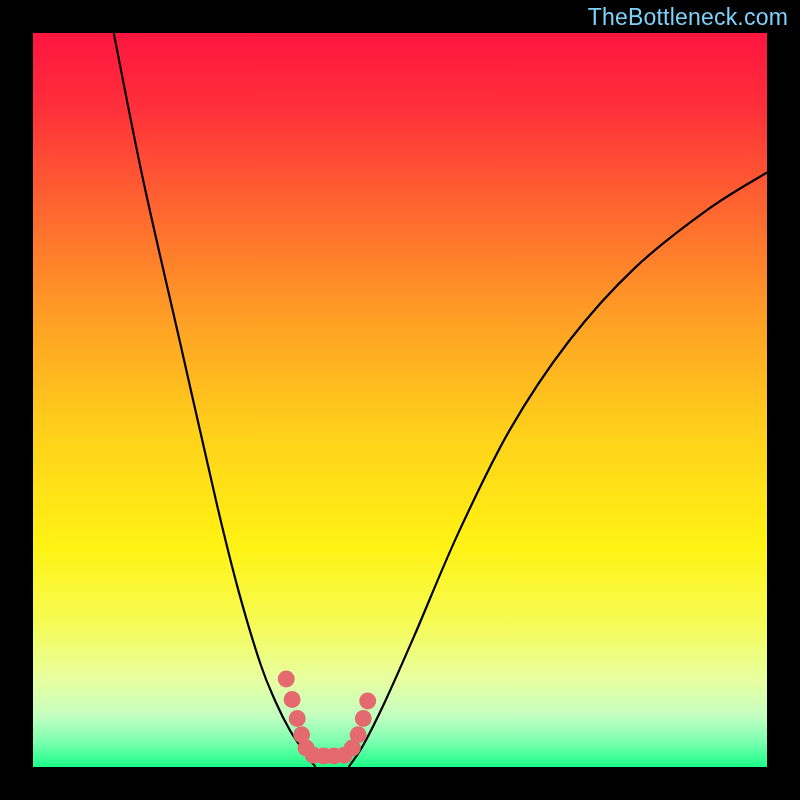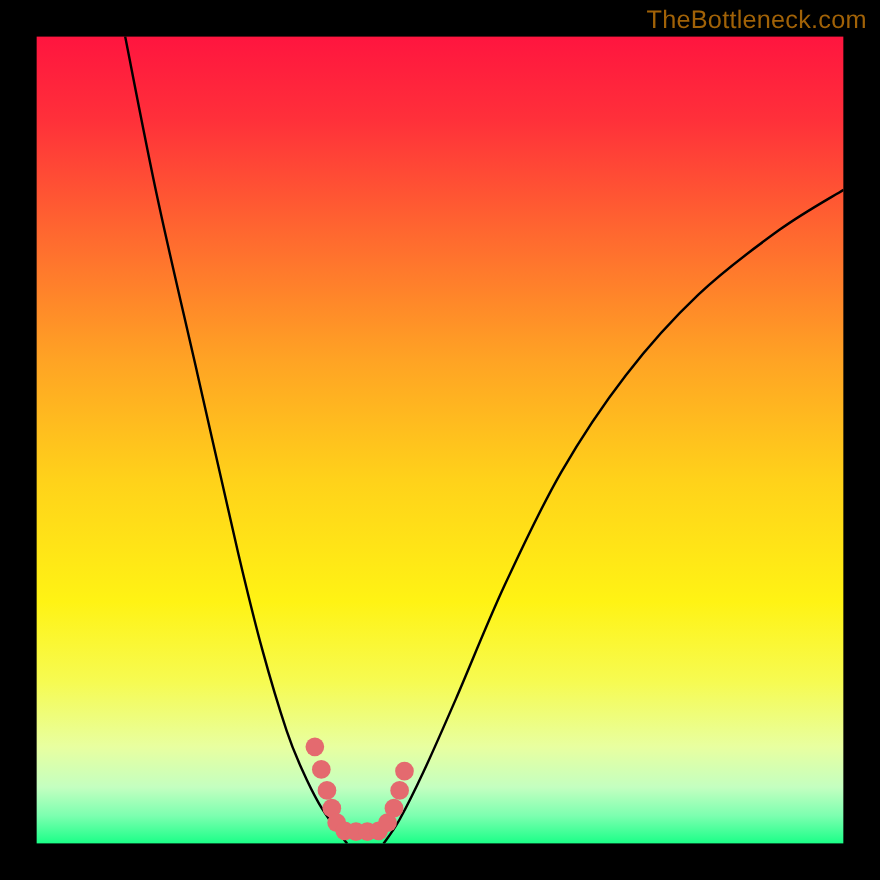--- a/index.html
+++ b/index.html
@@ -44,21 +44,21 @@
     position: absolute;
     top: 0;
     left: 0;
     width: 100%;
     height: 100%;
   }
   .watermark {
     position: absolute;
     top: 4px;
     right: 12px;
-    color: #a16207;
+    color: #7dd3fc;
     font-size: 23px;
     letter-spacing: 0.2px;
     font-weight: 400;
   }
 </style>
 </head>
 <body>
 
 <div class="frame">
   <div class="plot-area">

